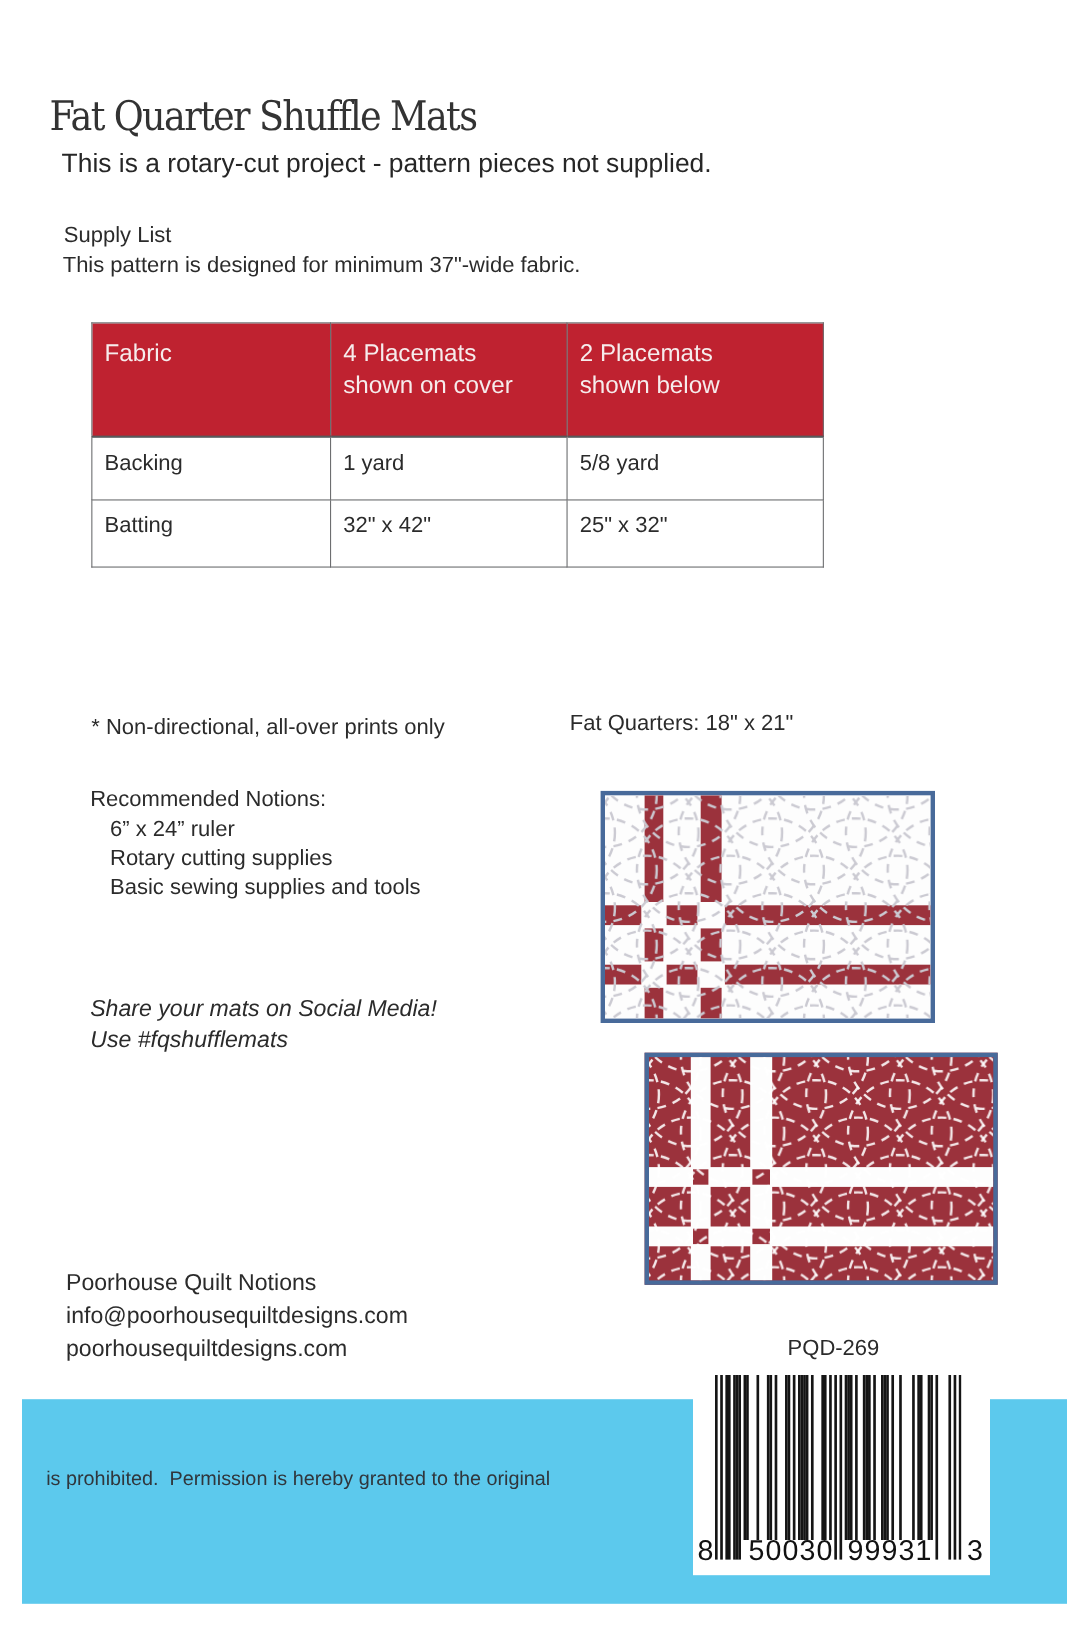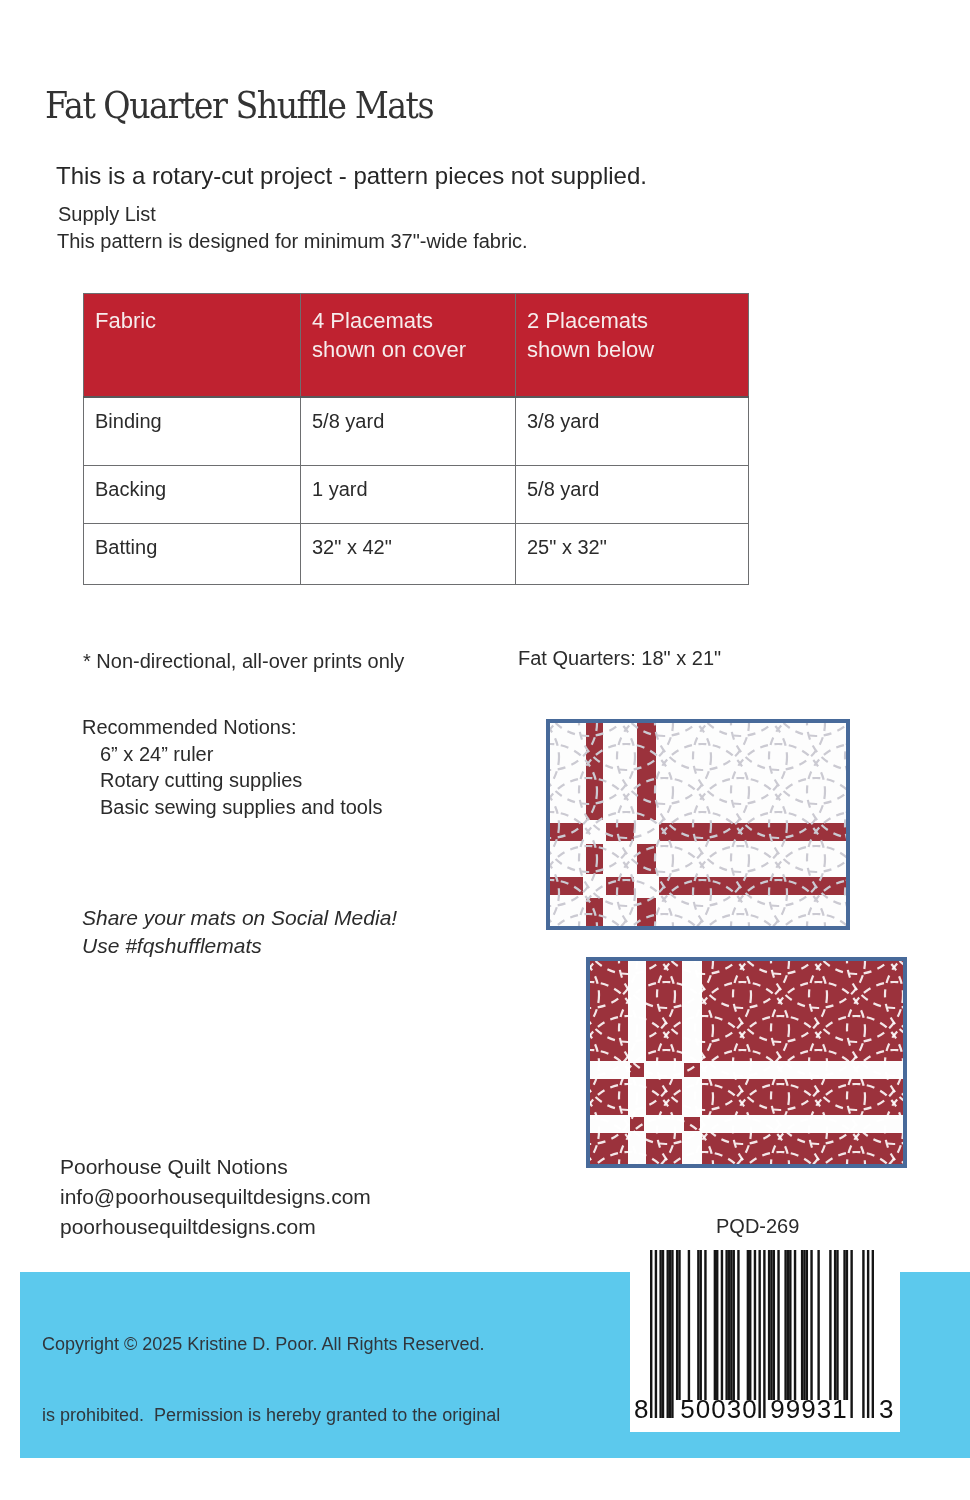--- a/index.html
+++ b/index.html
@@ -17,21 +17,21 @@
     width:970px;height:1500px;position:relative;overflow:hidden;
     font-family:"Liberation Sans",sans-serif;color:var(--ink);
   }
   .abs{position:absolute;}
 
   .title{
     left:45px;top:84px;
     font-family:"DejaVu Serif",serif;font-stretch:condensed;
     font-size:37px;letter-spacing:-1.5px;color:#333;
   }
-  .subtitle{left:56px;top:135px;font-size:24px;color:#262626;margin-top:27px;}
+  .subtitle{left:56px;top:135px;font-size:24px;color:#262626;}
   .supply-heading{left:58px;top:203px;font-size:20px;}
   .supply-note{left:57px;top:230px;font-size:20px;}
 
   table.supply{
     left:83px;top:293px;width:665px;
     border-collapse:collapse;table-layout:fixed;
     font-size:20px;
   }
   table.supply col.c1{width:217px;}
   table.supply col.c2{width:215px;}
@@ -141,25 +141,20 @@
         <span>4 Placemats</span>
         <span>shown on cover</span>
       </th>
       <th>
         <span>2 Placemats</span>
         <span>shown below</span>
       </th>
     </tr>
   </thead>
   <tbody>
-    <tr class="r2">
-      <td>Binding</td>
-      <td>5/8 yard</td>
-      <td>3/8 yard</td>
-    </tr>
     <tr class="r3">
       <td>Backing</td>
       <td>1 yard</td>
       <td>5/8 yard</td>
     </tr>
     <tr class="r4">
       <td>Batting</td>
       <td>32" x 42"</td>
       <td>25" x 32"</td>
     </tr>
@@ -236,21 +231,20 @@
 </div>
 
 <div class="abs contact contact-name">Poorhouse Quilt Notions</div>
 <div class="abs contact contact-email">info@poorhousequiltdesigns.com</div>
 <div class="abs contact contact-site">poorhousequiltdesigns.com</div>
 
 <div class="abs sku">PQD-269</div>
 
 <div class="abs copyright-band">
   <div class="copyright-text">
-    <div>Copyright © 2025 Kristine D. Poor. All Rights Reserved.</div>
     <div>is prohibited.  Permission is hereby granted to the original</div>
     
     
     
     
   </div>
 </div>
 
 <div class="abs barcode-box">
   <svg id="barcode-svg" width="224" height="168">

